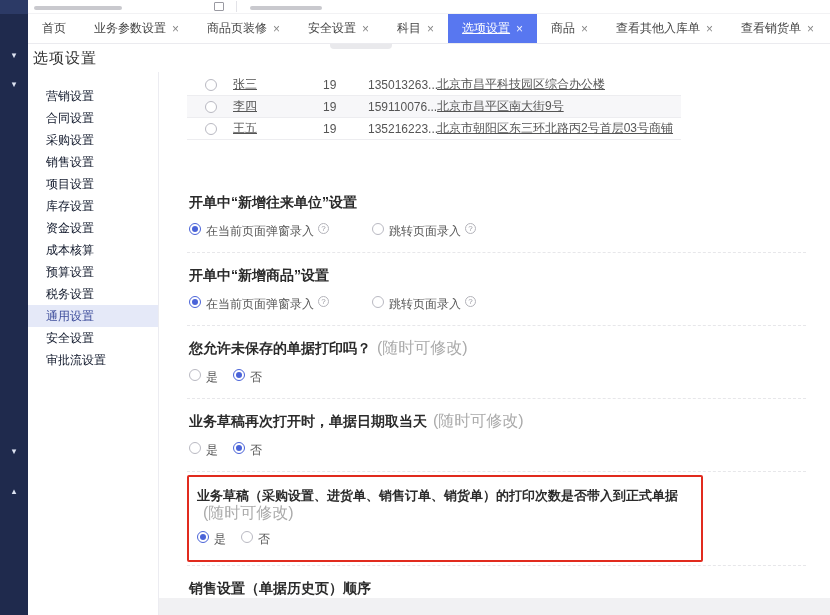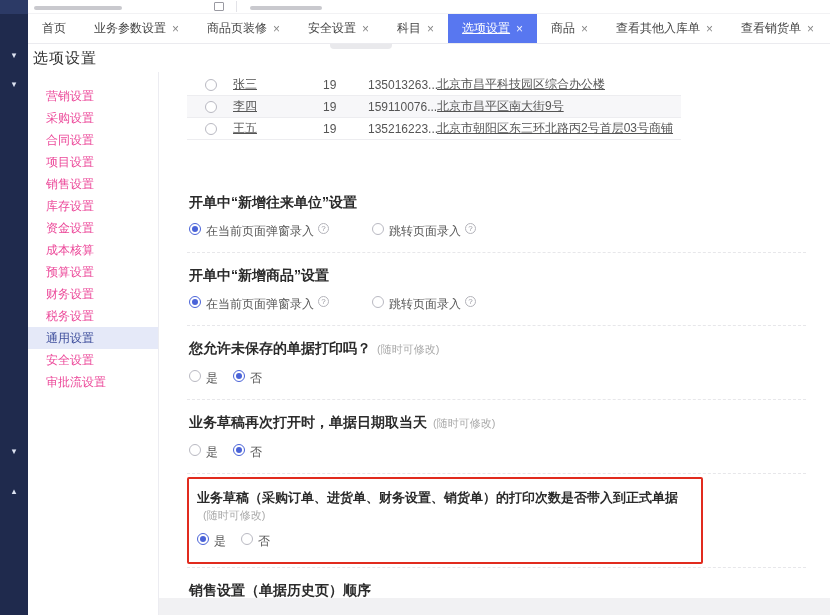--- a/index.html
+++ b/index.html
@@ -32,21 +32,21 @@
   .tab.active .tab-close { color:#eef1ff; }
 
   
   .pagehead { position:relative; height:28px; display:flex; align-items:center; padding-left:5px; background:#fff; }
   .pagetitle { font-size:15px; font-weight:500; color:#333; letter-spacing:1px; }
   .clipped-el { position:absolute; top:0; left:302px; width:62px; height:5px; background:#e9e9ec; border-radius:0 0 4px 4px; }
 
   
   .body { flex:1; display:flex; min-height:0; }
   .sidebar { width:130px; flex:0 0 130px; padding-top:13px; }
-  .side-item { height:22px; line-height:22px; padding-left:18px; font-size:12px; color:#ec4899; cursor:pointer; white-space:nowrap; }
+  .side-item { height:22px; line-height:22px; padding-left:18px; font-size:12px; color:#0f172a; cursor:pointer; white-space:nowrap; }
   .side-item.active { background:var(--sidebar-active,#e5e9f8); color:#3d4d9b; }
   .vdivider { width:1px; background:#ececf1; flex:0 0 1px; }
   .panel { position:relative; flex:1; padding:2px 20px 0 28px; background:#fff; min-width:0; }
 
   
   .tbl { width:494px; }
   .trow { display:flex; align-items:center; height:22px; border-bottom:1px solid #ededf0; font-size:12px; color:#555; }
   .trow.alt { background:#f7f7f9; }
   .radio { width:12px; height:12px; border:1px solid #b9b9c2; border-radius:50%; background:#fff; flex:0 0 12px; position:relative; }
   .radio.sel { border-color:var(--radio,#4a63d8); }
@@ -56,21 +56,21 @@
   .c-name span { text-decoration:underline; color:#555; cursor:pointer; }
   .c-val { width:45px; }
   .c-phone { width:69px; }
   .c-addr { flex:1; white-space:nowrap; overflow:hidden;text-decoration:underline; }
 
   
   .sections { margin-top:40px; padding-right:4px; }
   .section { padding:13px 2px 12px; border-bottom:1px dashed #e7e7ea; }
   .section.last { border-bottom:none; }
   .sec-heading { font-size:14px; font-weight:bold; color:#2b2b2b; line-height:18px; }
-  .sec-hint { font-size:11px; color:#ababab; font-weight:normal; margin-left:6px; }
+  .sec-hint { font-size:16px; color:#ababab; font-weight:normal; margin-left:6px; }
   .opt-row { display:flex; align-items:center; margin-top:12px; font-size:12px; color:#555; flex-wrap:wrap; }
   .opt { display:flex; cursor:pointer; }
   .opt .radio { margin-right:5px; }
   .opt.w-wide { min-width:183px; }
   .opt.w-mid { min-width:158px; }
   .opt.w-sm { min-width:44px; }
   .help { display:inline-flex; align-items:center; justify-content:center; width:11px; height:11px; border:1px solid #b3b3ba; border-radius:50%; font-size:8px; color:#9a9aa2; margin-left:4px; }
   .hlwrap { padding:0 0 3px; border-bottom:1px dashed #e7e7ea; margin-top:3px; }
   .hlbox { width:516px; border:2px solid var(--hl-red,#e12b1e); border-radius:2px; padding:10px 10px 12px 8px; }
   .hlbox .sec-heading { font-size:13px; line-height:17px; }
@@ -139,29 +139,28 @@
       </div>
 
     <div class="pagehead">
       <span class="pagetitle">选项设置</span>
       <div class="clipped-el"></div>
     </div>
 
     <div class="body">
       <div class="sidebar">
           <div class="side-item">营销设置</div>
+          <div class="side-item">合同设置</div>
           <div class="side-item">采购设置</div>
-          <div class="side-item">合同设置</div>
+          <div class="side-item">销售设置</div>
           <div class="side-item">项目设置</div>
-          <div class="side-item">销售设置</div>
           <div class="side-item">库存设置</div>
           <div class="side-item">资金设置</div>
           <div class="side-item">成本核算</div>
           <div class="side-item">预算设置</div>
-          <div class="side-item">财务设置</div>
           <div class="side-item">税务设置</div>
           <div class="side-item active">通用设置</div>
           <div class="side-item">安全设置</div>
           <div class="side-item">审批流设置</div>
         </div>
       <div class="vdivider"></div>
       <div class="panel">
         <div class="tbl">
             <div class="trow">
               <span class="radio c-radio"></span>
@@ -237,21 +236,21 @@
                   <span>是</span>
                 </div>
                 <div class="opt ">
                   <span class="radio sel"></span>
                   <span>否</span>
                 </div>
               </div>
             </div>
             <div class="hlwrap">
               <div class="hlbox">
-                <div class="sec-heading"><span>业务草稿（采购订单、进货单、财务设置、销货单）的打印次数是否带入到正式单据</span><span class="sec-hint">(随时可修改)</span></div>
+                <div class="sec-heading"><span>业务草稿（采购设置、进货单、销售订单、销货单）的打印次数是否带入到正式单据</span><span class="sec-hint">(随时可修改)</span></div>
                 <div class="opt-row">
                   <div class="opt w-sm">
                     <span class="radio sel"></span>
                     <span>是</span>
                   </div>
                   <div class="opt ">
                     <span class="radio"></span>
                     <span>否</span>
                   </div>
                 </div>

